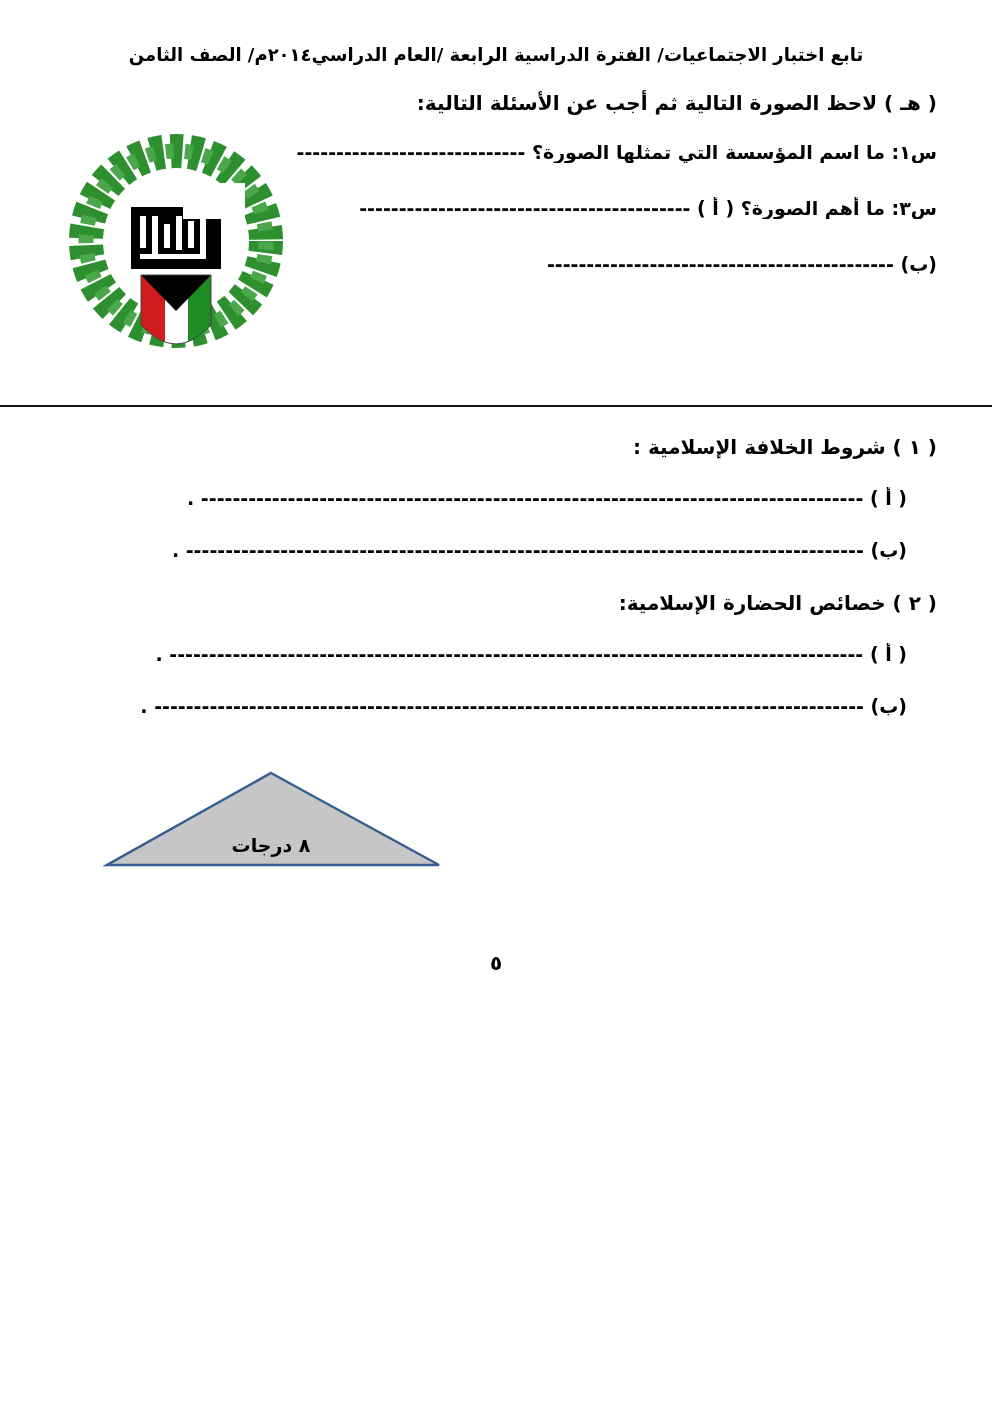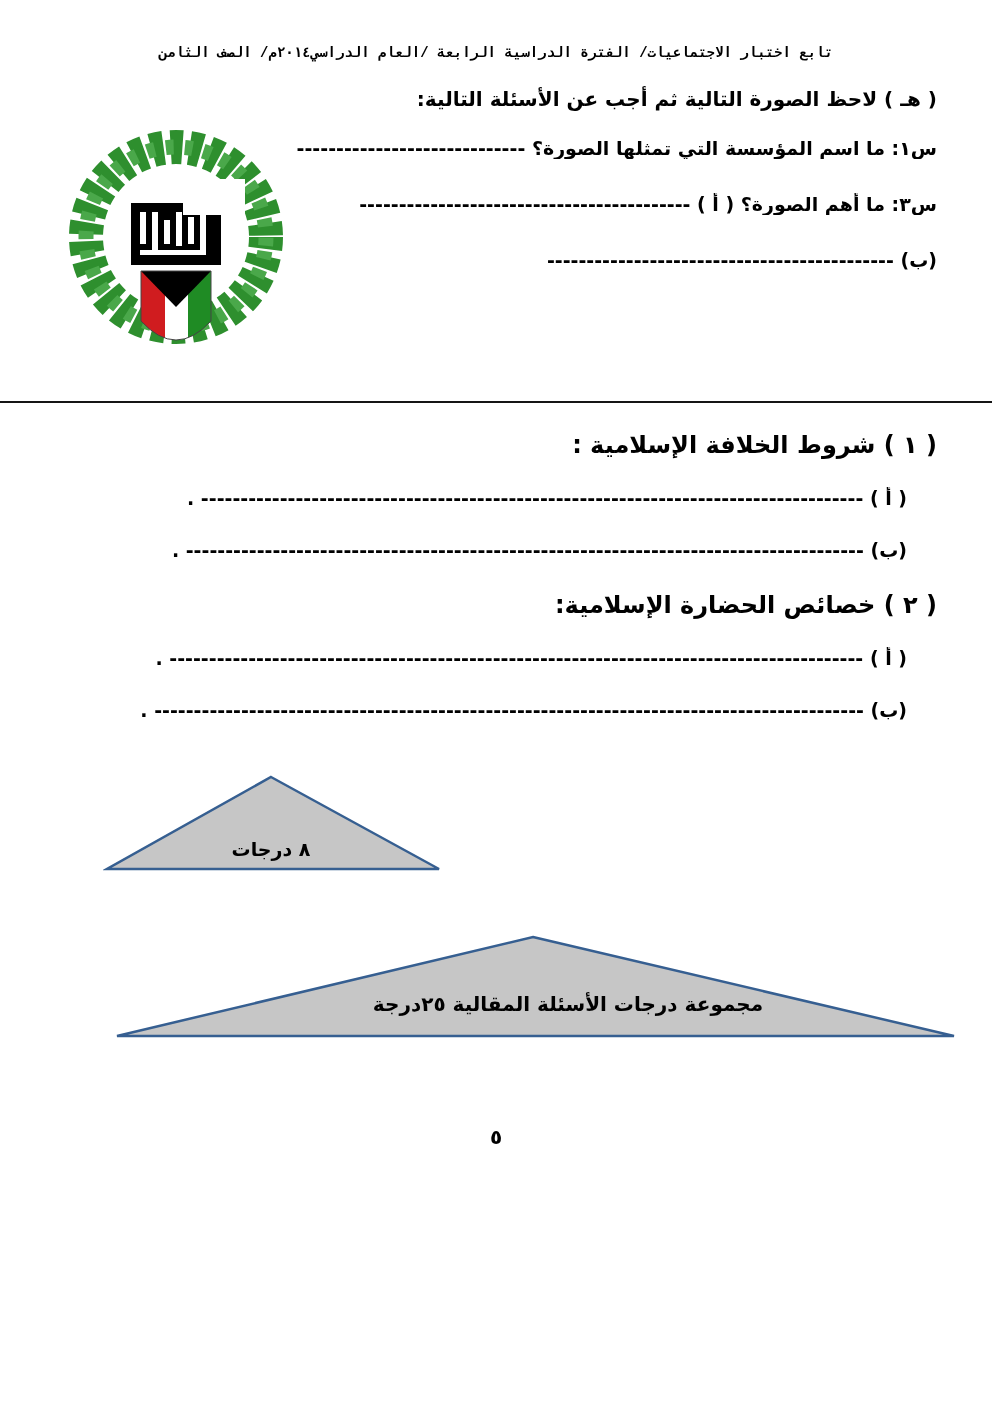--- a/index.html
+++ b/index.html
@@ -11,23 +11,22 @@
     padding:44px 55px 30px 55px;
     font-family:"DejaVu Sans", sans-serif;
     font-weight:bold;
     color:#000;
     direction:rtl;
     overflow:hidden;
     position:relative;
   }
   .header{
     text-align:center;
-    font-size:14px;
+    font-size:18px;
     margin-bottom:26px;
-    font-family:Liberation Mono, monospace;
   }
   .sec-heading{
     font-size:20px;
     margin:0 0 26px 0;
     white-space:nowrap;
   }
   .sec-heading .underline{}
   .h-body{display:flex;align-items:flex-start;}
   .questions{flex:1;min-width:0;}
   .q-line{
@@ -36,21 +35,21 @@
     white-space:nowrap;
     overflow:hidden;
   }
   .q-line .dashes{letter-spacing:0.5px;}
   .emblem-box{width:242px;flex:0 0 242px;margin-top:-18px;direction:ltr;}
   .divider{
     border:none;
     border-top:2px solid #151515;
     margin:22px -55px 28px -55px;
   }
-  .w-item-title{font-size:24px;margin:16px 0 28px 6px;}
+  .w-item-title{font-size:20px;margin:16px 0 28px 6px;}
   .ans-line{
     font-size:19px;
     margin:0 30px 30px 0;
     white-space:nowrap;
     overflow:hidden;
   }
   .ans-line .dashes{letter-spacing:0.5px;}
   .tri-wrap{direction:ltr;text-align:left;text-decoration:underline;}
   .tri-wrap.small{margin:52px 0 0 48px;}
   .tri-wrap.large{margin:56px 0 0 58px;}
@@ -164,22 +163,16 @@
     </div>
   </div>
 
   <div class="tri-wrap small">
     <svg width="340" height="100" viewBox="0 0 340 100">
       <polygon points="168,4 336,96 4,96" fill="#c6c6c6" stroke="#365f91" stroke-width="2.5"></polygon>
       <text x="168" y="83" text-anchor="middle" font-size="19">٨ درجات</text>
     </svg>
   </div>
 
-  <div class="tri-wrap large">
-    <svg width="845" height="110" viewBox="0 0 845 110">
-      <polygon points="420,4 841,103 4,103" fill="#c6c6c6" stroke="#365f91" stroke-width="2.5"></polygon>
-      <text x="455" y="78" text-anchor="middle" font-size="20">مجموعة درجات الأسئلة المقالية ٢٥درجة</text>
-    </svg>
-  </div>
 
   <div class="page-number">٥</div>
 
 </div>
 
 </body></html>

